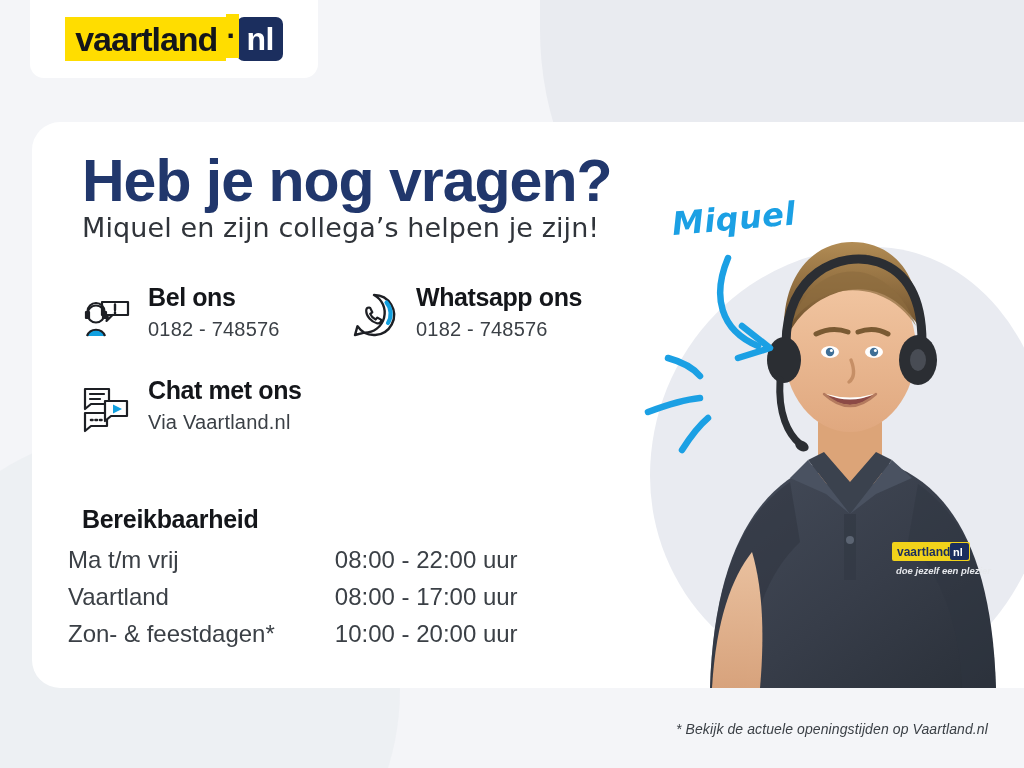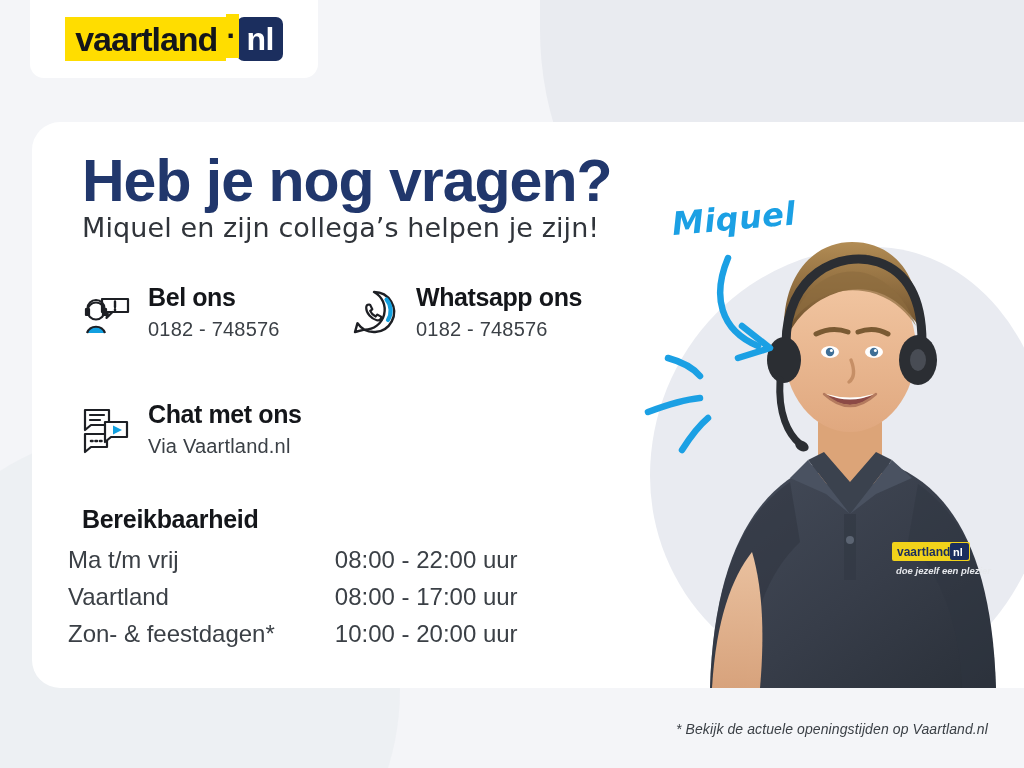--- a/index.html
+++ b/index.html
@@ -71,24 +71,24 @@
     letter-spacing:-1px; line-height:1;
   }
   .subheading {
     position:absolute; left:82px; top:212px;
     font-size:27px; color:#30343a;
     font-family:"DejaVu Sans", sans-serif;
     font-weight:400; letter-spacing:.1px; line-height:1.15;
   }
 
   
-  .contact { position:absolute; display:flex; align-items:center; gap:16px; }
+  .contact { position:absolute; display:flex; align-items:flex-end; gap:16px; }
   .c-call     { left:80px;  top:283px; }
   .c-whatsapp { left:348px; top:283px; }
-  .c-chat     { left:80px;  top:376px;margin-top:24px; }
+  .c-chat     { left:80px;  top:376px; }
 
   .c-icon { width:52px; height:52px; flex:0 0 52px; }
   .c-text { padding-top:1px; }
   .c-title {
     font-size:25px; font-weight:700; color:#14161a;
     letter-spacing:-.4px; line-height:1.1; white-space:nowrap;
   }
   .c-sub {
     font-size:20px; color:#3b4046; font-weight:400;
     letter-spacing:.2px; margin-top:6px; white-space:nowrap;

